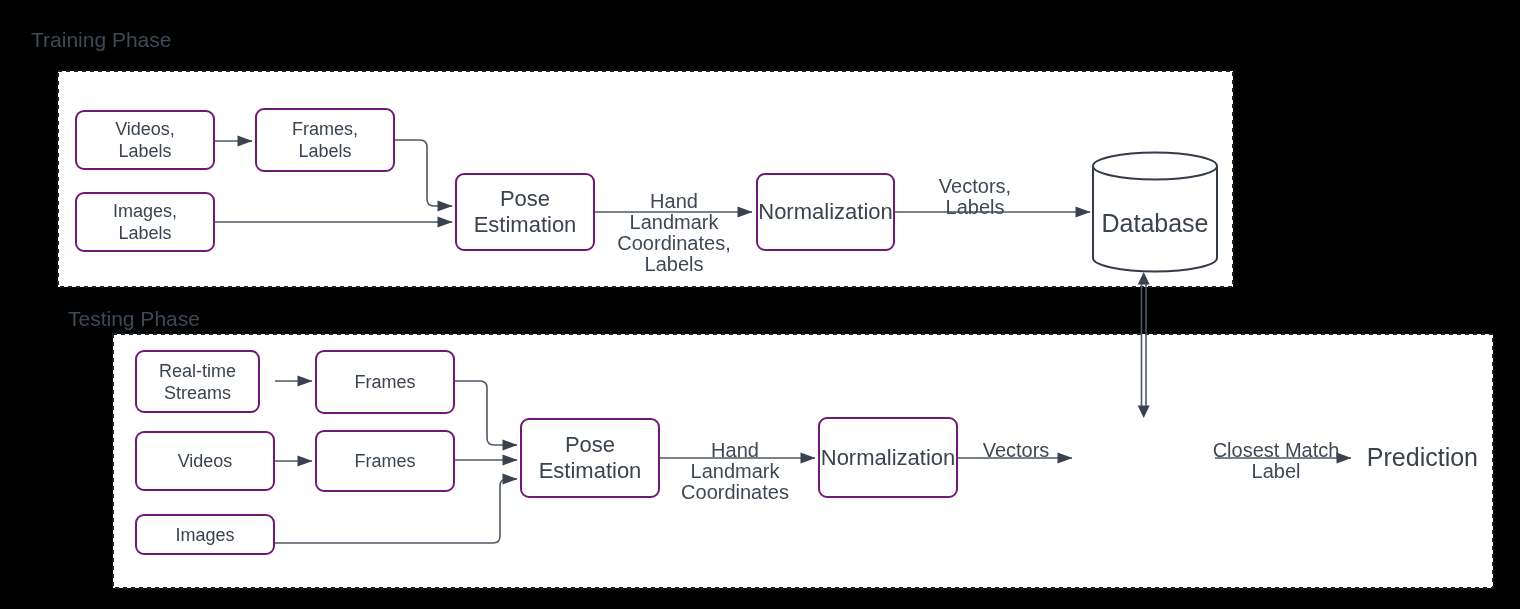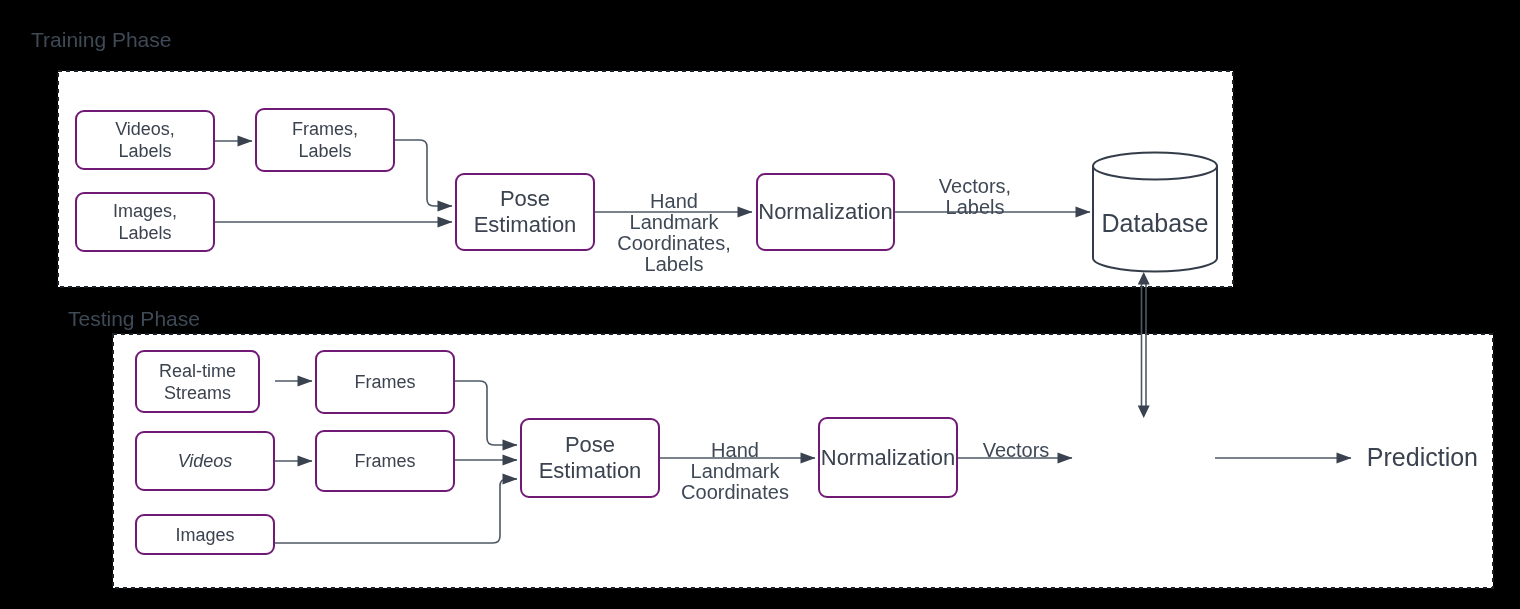--- a/index.html
+++ b/index.html
@@ -113,21 +113,21 @@
     <span>Labels</span>
   </div>
 
   <div class="node" style="left:135px; top:350px; width:125px; height:63px;">
     <span>Real-time</span>
     <span>Streams</span>
   </div>
   <div class="node" style="left:315px; top:350px; width:140px; height:64px;">
     <span>Frames</span>
   </div>
-  <div class="node" style="left:135px; top:431px; width:140px; height:60px;font-style:italic;">
+  <div class="node" style="left:135px; top:431px; width:140px; height:60px;">
     <span>Videos</span>
   </div>
   <div class="node" style="left:315px; top:430px; width:140px; height:62px;">
     <span>Frames</span>
   </div>
   <div class="node" style="left:135px; top:514px; width:140px; height:41px;">
     <span>Images</span>
   </div>
   <div class="node lg" style="left:520px; top:418px; width:140px; height:80px;">
     <span>Pose</span>
@@ -138,14 +138,18 @@
   </div>
   <div class="plain-label" style="left:1352px; top:445px; width:126px;text-align:right;">Prediction</div>
 
   <div class="edge-label" style="left:665px; top:440px; width:140px;">
     <span>Hand Landmark</span>
     <span>Coordinates</span>
   </div>
   <div class="edge-label" style="left:976px; top:440px; width:80px;">
     <span>Vectors</span>
   </div>
+  <div class="edge-label" style="left:1211px; top:440px; width:130px;">
+    <span>Closest Match</span>
+    <span>Label</span>
+  </div>
 
 </div>
 
 </body></html>

